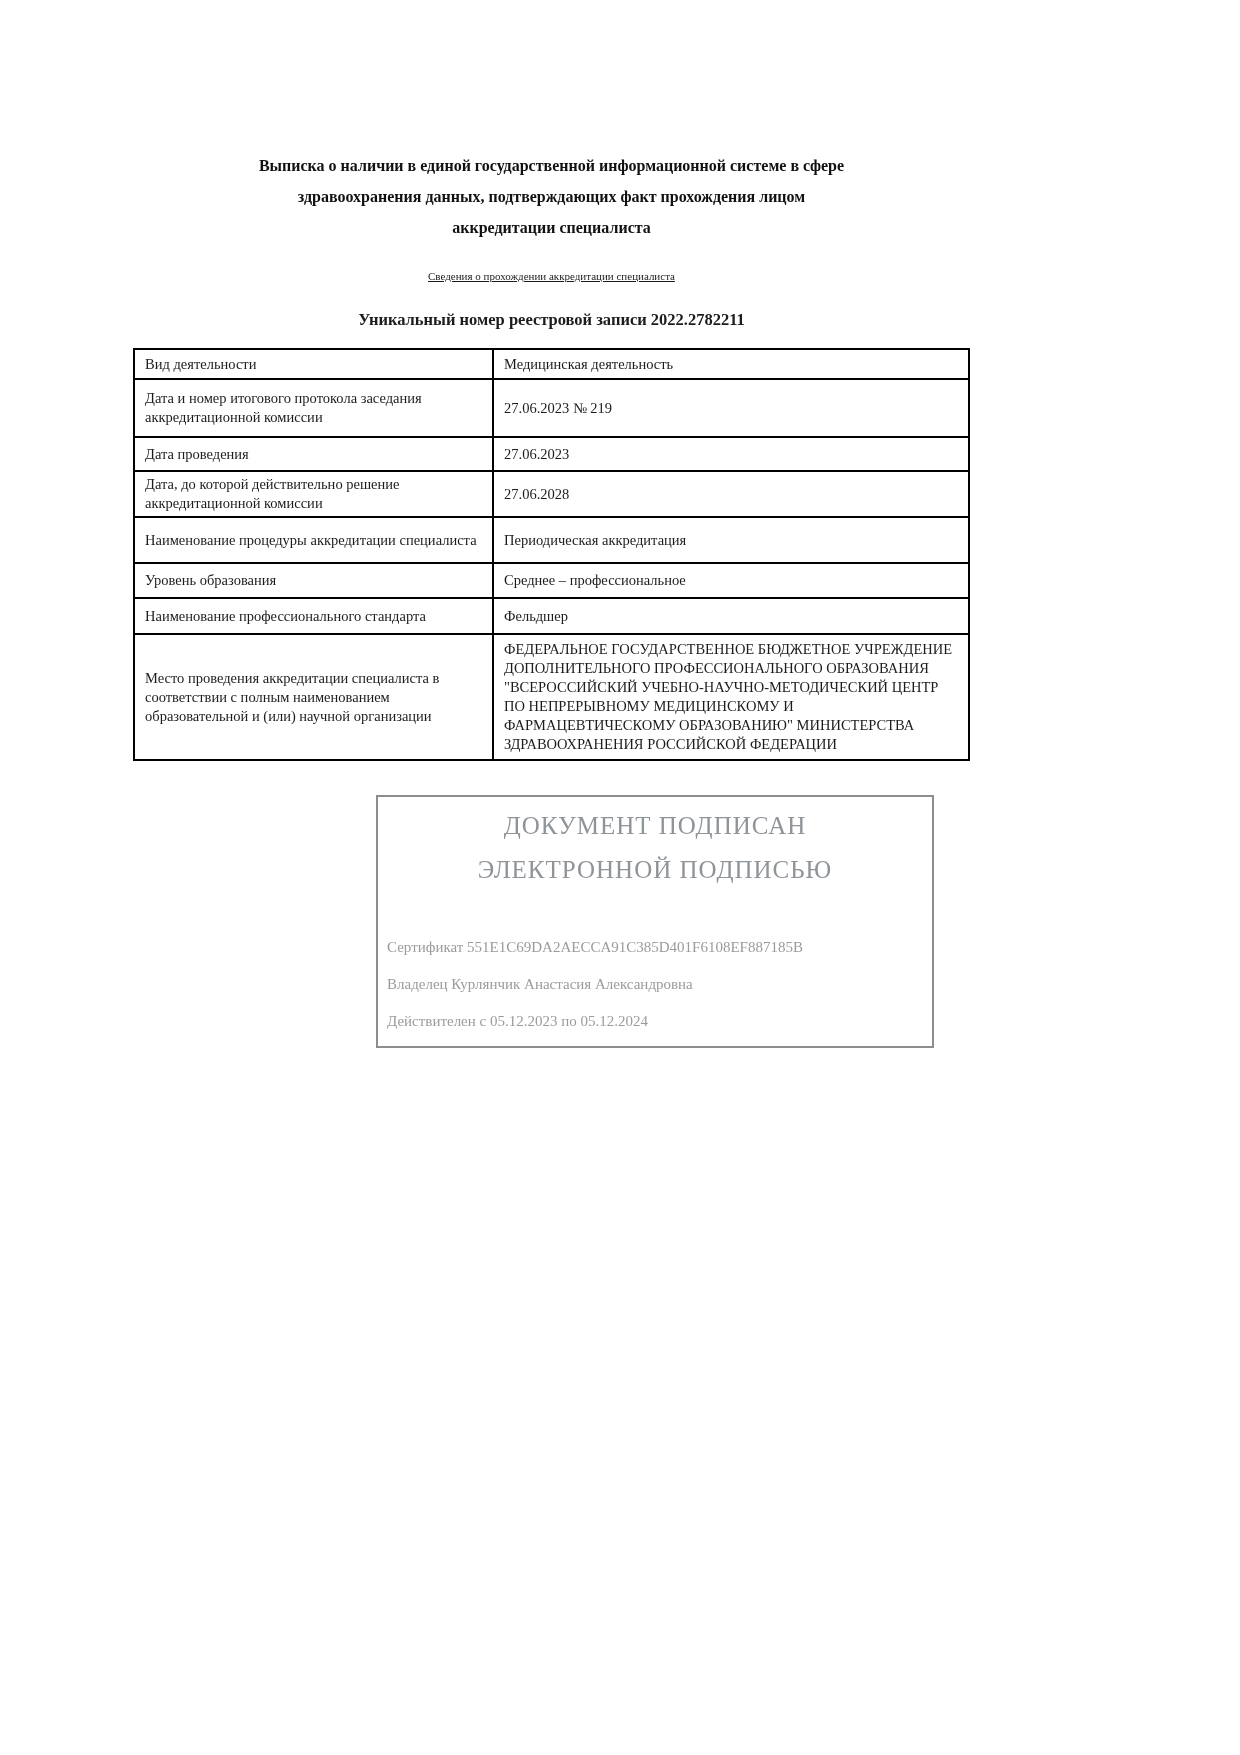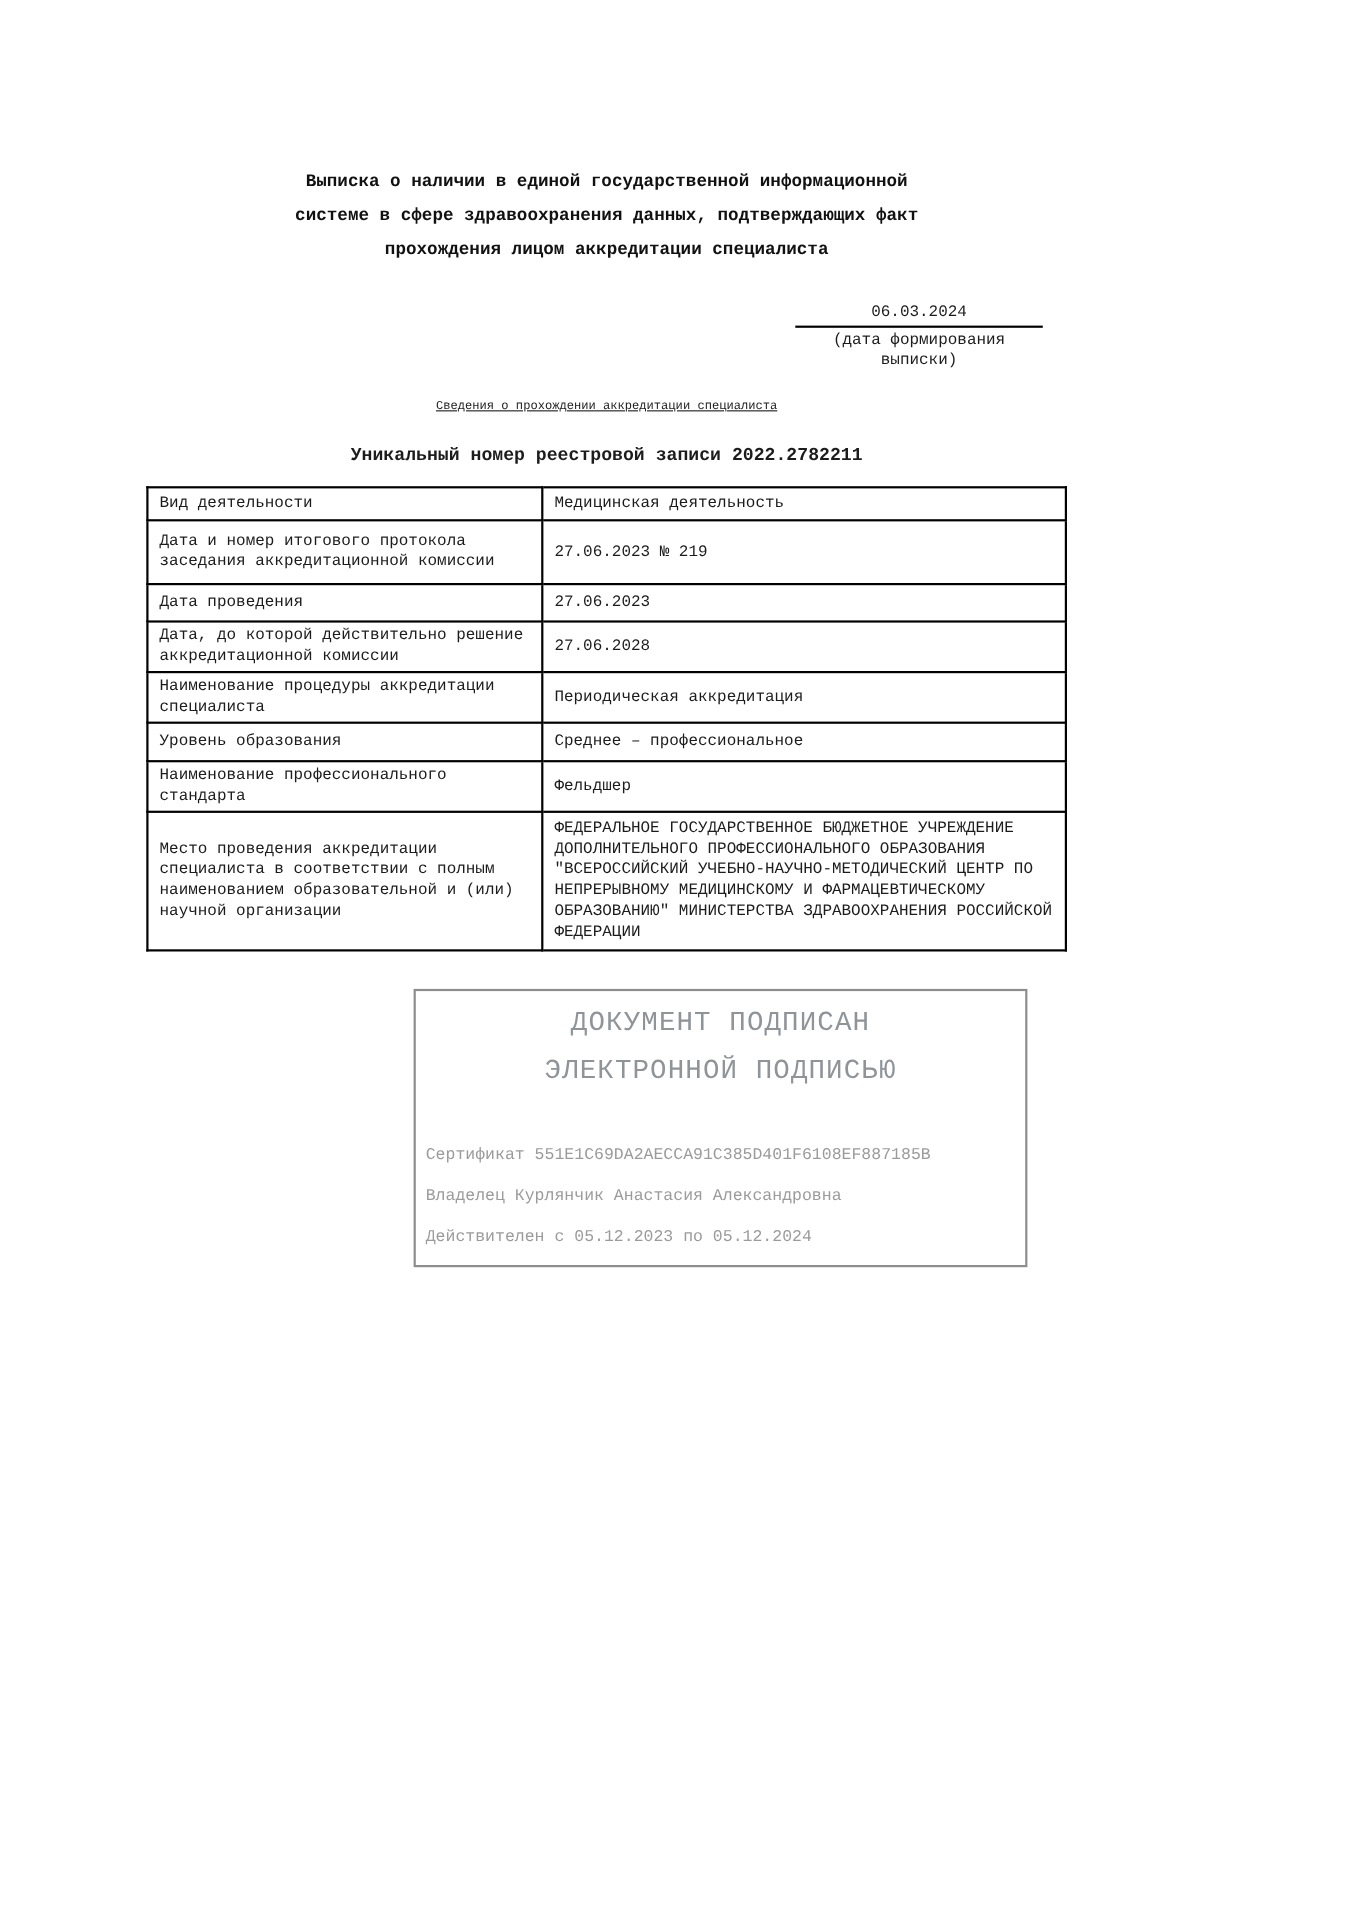--- a/index.html
+++ b/index.html
@@ -1,21 +1,21 @@
 <!DOCTYPE html>
 <html lang="ru"><head>
 <meta charset="utf-8">
 <style>
   html, body { margin: 0; padding: 0; background: #ffffff; }
   .page {
     position: relative;
     width: 1240px;
     height: 1755px;
     background: #ffffff;
-    font-family: Liberation Mono, monospace;
+    font-family: Liberation Serif, serif;
     color: #1c1c1c;
     overflow: hidden;
   }
   .content { margin-left: 133px; width: 837px; }
 
   .doc-title {
     margin: 0 auto;
     padding-top: 150px;
     width: 590px;
     text-align: center;
@@ -118,24 +118,20 @@
   .sig-detail + .sig-detail { margin-top: 19px; }
 </style>
 </head>
 <body>
 
 <div class="page">
 
   <div class="content">
     <div class="doc-title">Выписка о наличии в единой государственной информационной системе в сфере здравоохранения данных, подтверждающих факт прохождения лицом аккредитации специалиста</div>
 
-    <div class="date-block">
-      <div class="date-value">06.03.2024</div>
-      <div class="date-caption">(дата формирования выписки)</div>
-    </div>
   </div>
 
 
   <div class="content">
     <div class="section-heading">Сведения о прохождении аккредитации специалиста</div>
 
     <div class="record-heading">Уникальный номер реестровой записи 2022.2782211</div>
 
     <table class="info-table">
       <tbody>

